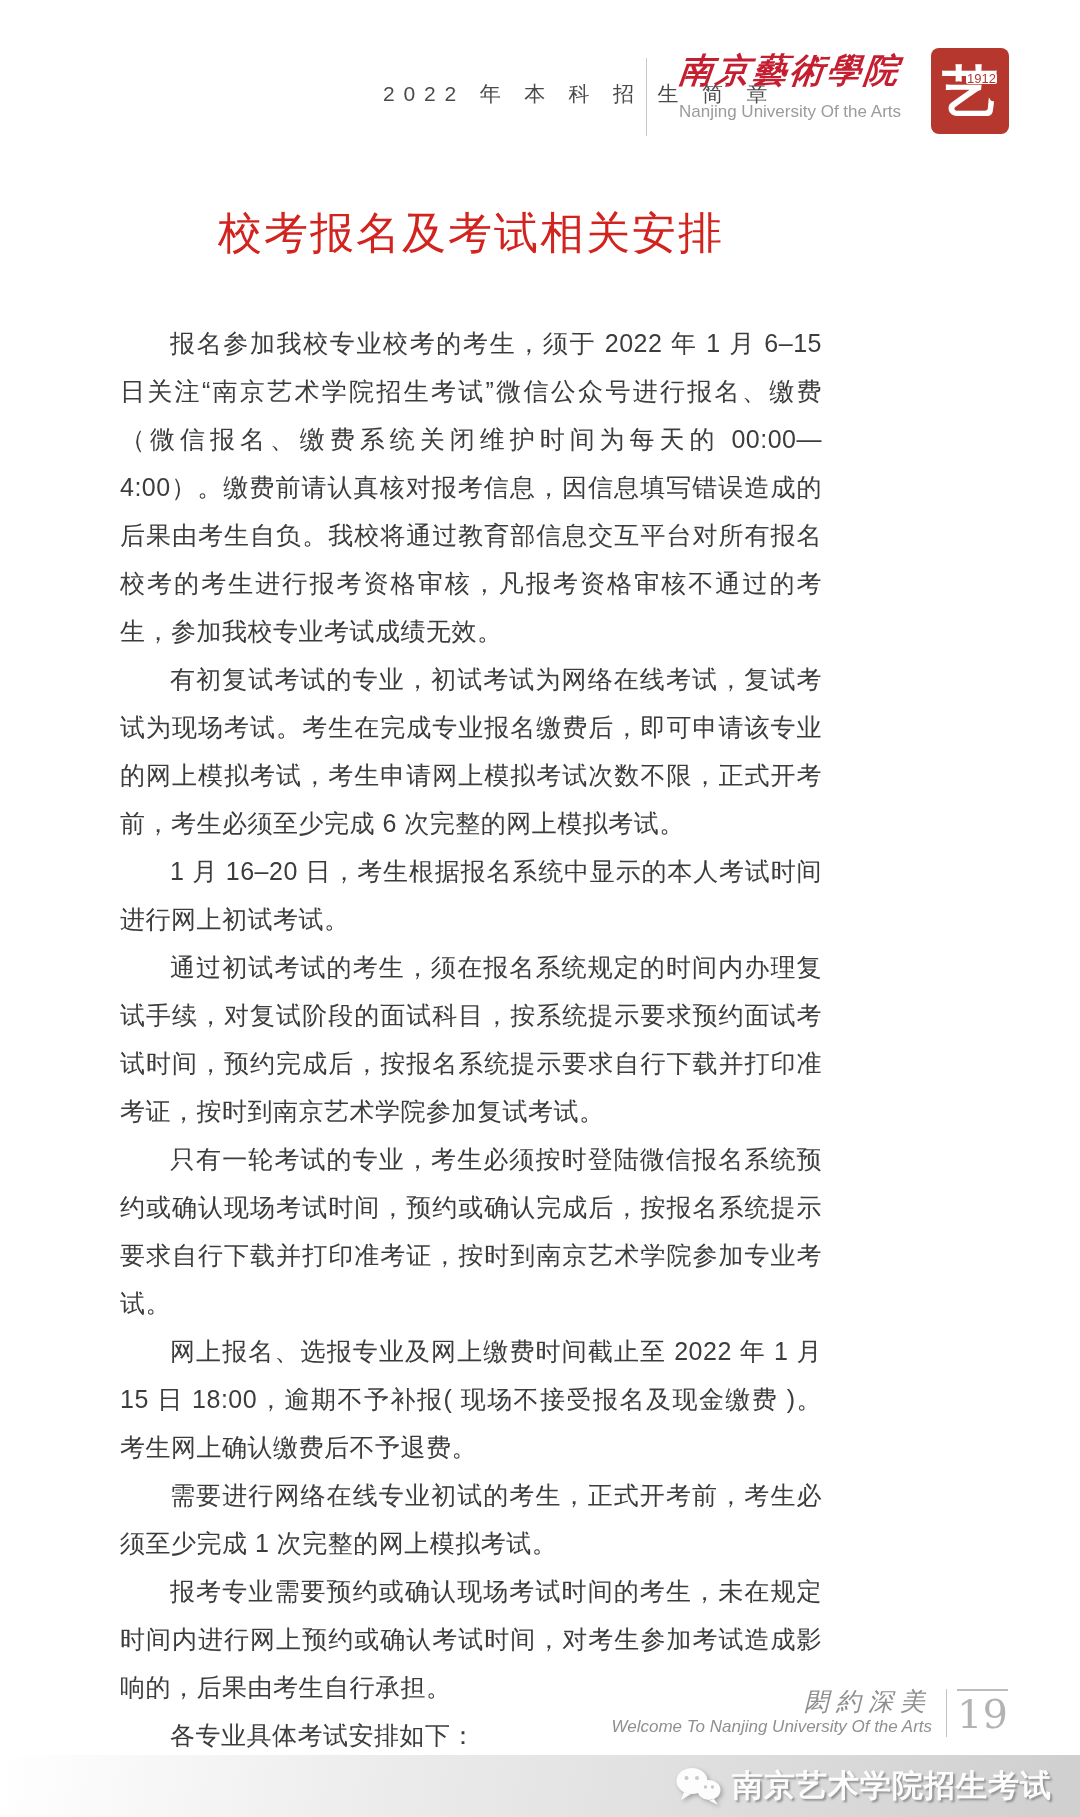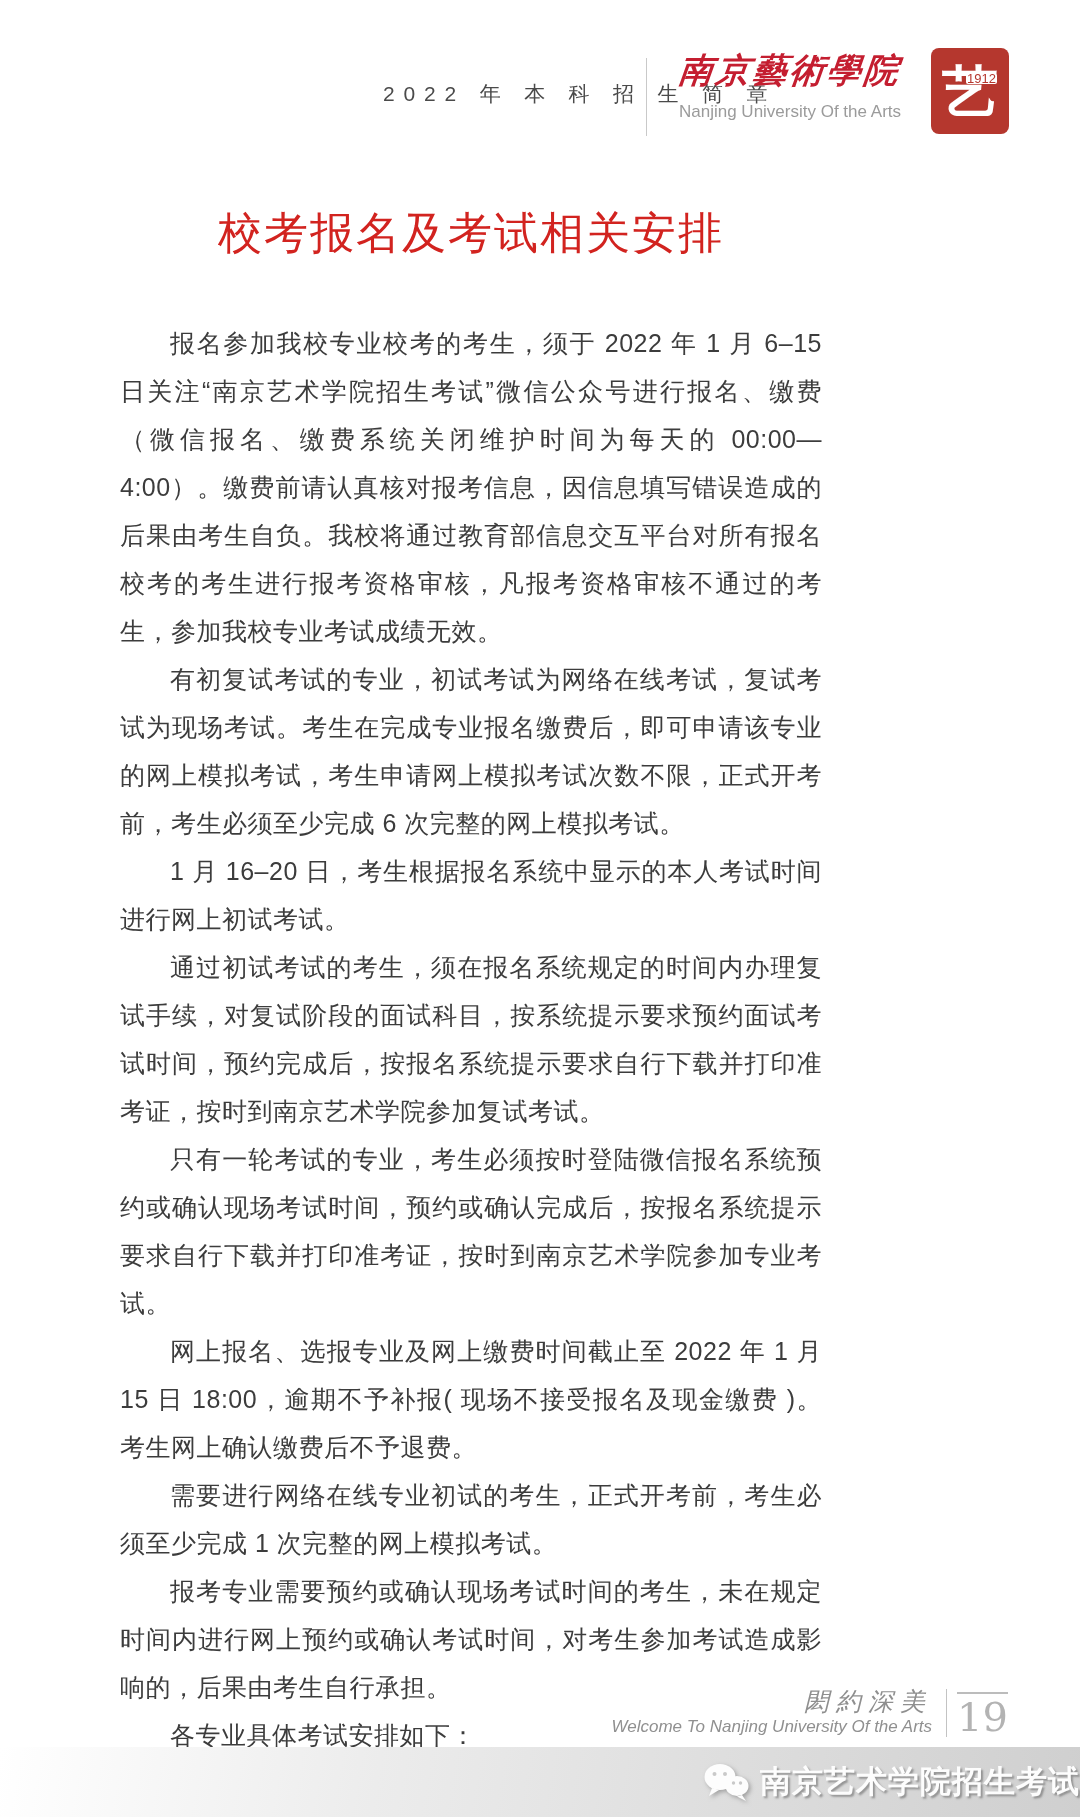--- a/index.html
+++ b/index.html
@@ -41,40 +41,40 @@
     color:#d2231f;
   }
   .article p {
     margin:0; text-indent:2em; text-align:justify;
     font-size:25px; line-height:48px; color:#3c3c3c; letter-spacing:0.5px;
   }
 
   
   .footer {
     position:absolute; right:72px; bottom:80px;
-    display:flex; align-items:flex-end;
+    display:flex; align-items:flex-start;
   }
   .motto-block { text-align:right; }
   .motto {
     font-family:"DejaVu Serif", serif; font-style:italic;
     font-size:25px; color:#8f8f8f; letter-spacing:7px; line-height:26px;
   }
   .welcome { font-size:17px; color:#909090; margin-top:2px; white-space:nowrap;font-style:italic; }
   .footer-divider { width:1px; height:48px; background:#c3c3c3; margin:0 10px 0 14px; }
   .page-number {
     font-size:40px; color:#b3b3b3; line-height:40px; padding-top:3px;
     border-top:2px solid #bcbcbc; font-family:"DejaVu Serif", serif;
   }
 
   
   .bottom-band {
-    position:absolute; left:0; bottom:0; width:1080px; height:70px;
+    position:absolute; left:0; bottom:0; width:1080px; height:62px;
     background:linear-gradient(100deg, #ffffff 0%, #ececec 35%, #cfcfcf 100%);
     display:flex; align-items:center; justify-content:flex-end;
-    box-sizing:border-box; gap:10px;
+    padding-right:28px; box-sizing:border-box; gap:10px;
   }
   .wechat-icon { filter:drop-shadow(2px 2px 2px rgba(110,110,110,0.55)); }
   .band-text {
     font-size:31px; letter-spacing:1px; color:#fdfdfd; font-weight:bold; white-space:nowrap;
     text-shadow:2px 2px 2px rgba(110,110,110,0.65);
   }
 </style>
 </head>
 <body>
 

